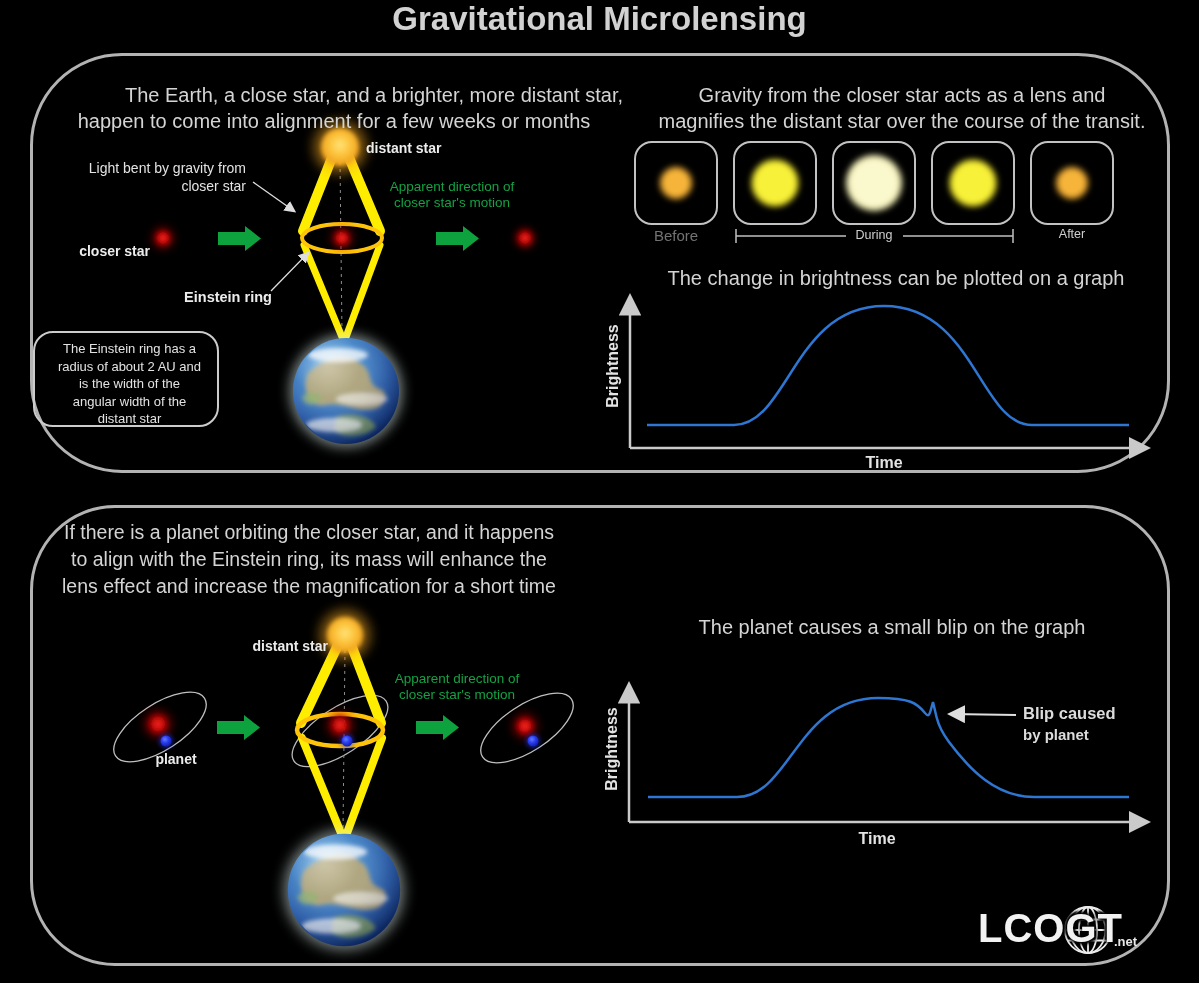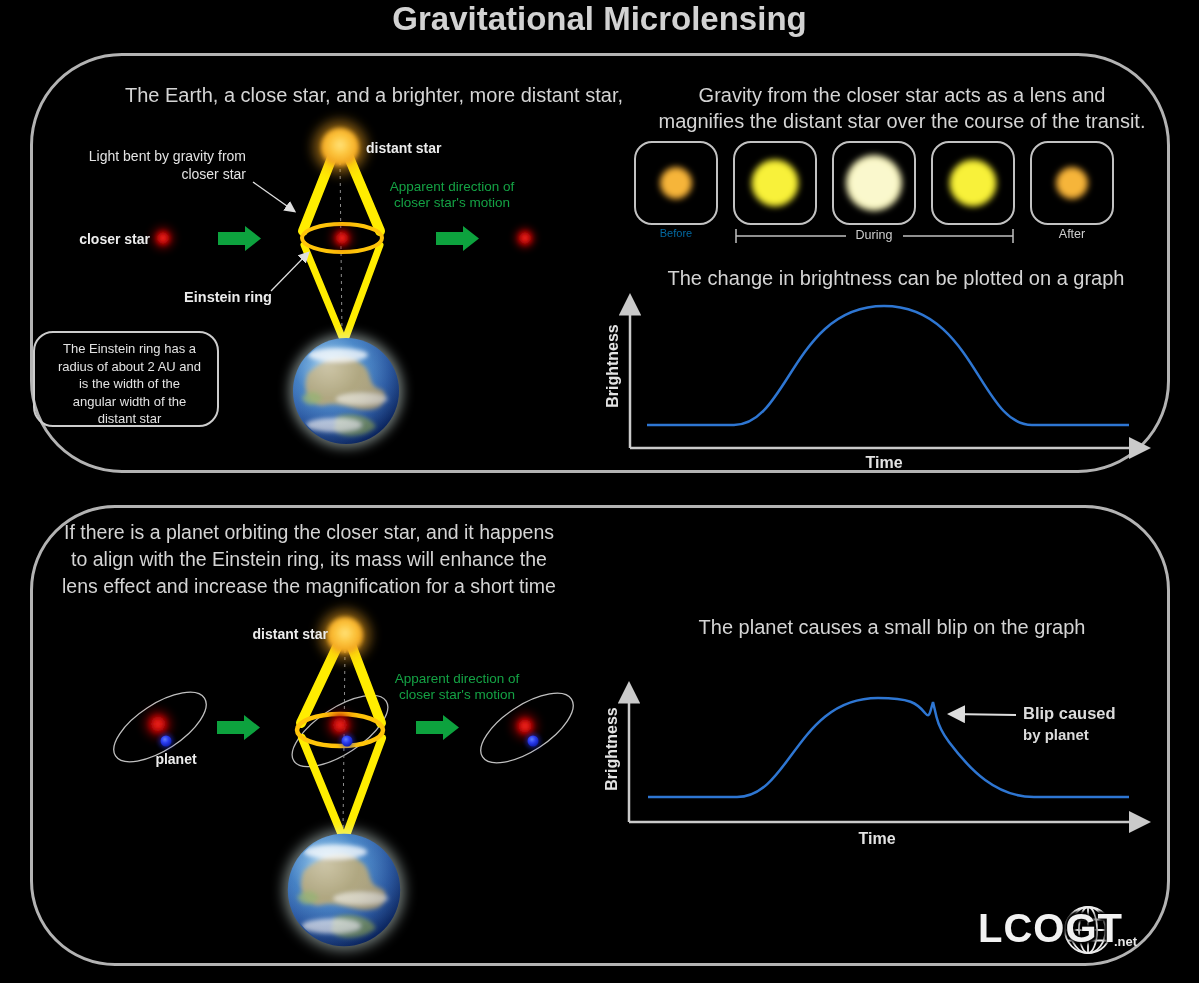--- a/index.html
+++ b/index.html
@@ -1,20 +1,20 @@
 <!DOCTYPE html>
 <html><head>
 <meta charset="utf-8">
 <style>
   html,body{margin:0;padding:0;background:#000;}
   #stage{position:relative;width:1199px;height:983px;background:#000;overflow:hidden;
          font-family:"Liberation Sans", sans-serif;}
   .txt{color:#d4d4d4;font-family:"Liberation Sans", sans-serif;}
   .c{text-align:center;}
-  .r{text-align:right;}
+  .r{text-align:right;margin-top:12px;}
   .b{font-weight:bold;}
   .nw{white-space:nowrap;}
   .green{color:#14a244;}
   .panel{position:absolute;border:3px solid #b3b3b3;border-radius:92px;box-sizing:border-box;z-index:1;}
   .frame{position:absolute;width:84px;height:84px;border:2.5px solid #c2c2c2;border-radius:18px;
          box-sizing:border-box;background:#000;z-index:2;}
   .star{position:absolute;left:50%;top:50%;transform:translate(-50%,-50%);border-radius:50%;filter:blur(3px);}
   .infobox{position:absolute;border:2.5px solid #cccccc;border-radius:20px;box-sizing:border-box;
            color:#e2e2e2;font-size:13px;line-height:17.5px;text-align:center;padding-top:7px;z-index:3;}
   .vlabel{position:absolute;transform:rotate(-90deg);transform-origin:center;text-align:center;}
@@ -182,20 +182,21 @@
       <ellipse rx="9" ry="23"></ellipse>
       <ellipse rx="17.5" ry="23"></ellipse>
       <line x1="-23" y1="0" x2="23" y2="0"></line>
       <line x1="-20.5" y1="-10.5" x2="20.5" y2="-10.5"></line>
       <line x1="-20.5" y1="10.5" x2="20.5" y2="10.5"></line>
       <line x1="0" y1="-23" x2="0" y2="23"></line>
     </g>
   </svg>
 
   <div class="t txt c nw" style="left:45px;top:84px;width:578px;font-size:20px;text-align:right;">The Earth, a close star, and a brighter, more distant star,</div>
+  <div class="t txt c nw" style="left:45px;top:110px;width:578px;font-size:20px;">happen to come into alignment for a few weeks or months</div>
 
   <div class="t txt r nw" style="left:83px;top:148px;width:163px;font-size:14px;color:#e3e3e3;">Light bent by gravity from</div>
   <div class="t txt r nw" style="left:83px;top:166px;width:163px;font-size:14px;color:#e3e3e3;">closer star</div>
 
   <div class="t txt b nw" style="left:366px;top:140px;font-size:14px;color:#ececec;">distant star</div>
 
   <div class="t green c nw" style="left:382px;top:179px;width:140px;font-size:13.5px;font-family:'Liberation Sans',sans-serif;">Apparent direction of</div>
   <div class="t green c nw" style="left:382px;top:195px;width:140px;font-size:13.5px;font-family:'Liberation Sans',sans-serif;">closer star's motion</div>
 
   <div class="t txt b r nw" style="left:58px;top:231px;width:92px;font-size:14px;color:#ececec;">closer star</div>
@@ -222,21 +223,21 @@
   <div class="frame" style="left:832px;top:141px;">
     <div class="star" style="width:56px;height:56px;background:radial-gradient(circle,#faf8cd 55%,#f5f0a8 75%,transparent 88%);"></div>
   </div>
   <div class="frame" style="left:931px;top:141px;">
     <div class="star" style="width:47px;height:47px;background:radial-gradient(circle,#f8f13a 55%,#f2ea20 75%,transparent 88%);"></div>
   </div>
   <div class="frame" style="left:1030px;top:141px;">
     <div class="star" style="width:32px;height:32px;background:radial-gradient(circle,#f6b53a 55%,#ed9f26 75%,transparent 88%);"></div>
   </div>
 
-  <div class="t txt c nw" style="left:634px;top:227px;width:84px;font-size:11px;color:#0369a1;">Before</div>
+  <div class="t txt c nw" style="left:634px;top:227px;width:84px;font-size:15px;color:#737373;">Before</div>
   <div class="t txt c nw" style="left:832px;top:228px;width:84px;font-size:12.5px;color:#cfcfcf;">During</div>
   <div class="t txt c nw" style="left:1030px;top:227px;width:84px;font-size:12.5px;color:#cfcfcf;">After</div>
 
   <div class="t txt c nw" style="left:620px;top:267px;width:552px;font-size:20px;">The change in brightness can be plotted on a graph</div>
 
   <div class="vlabel txt b nw" style="left:557px;top:357px;width:112px;font-size:16px;color:#e3e3e3;">Brightness</div>
   <div class="t txt b c nw" style="left:824px;top:454px;width:120px;font-size:16px;color:#e3e3e3;">Time</div>
 
   <div class="t txt c nw" style="left:45px;top:548px;width:528px;font-size:19.5px;">to align with the Einstein ring, its mass will enhance the</div>
   <div class="t txt c nw" style="left:45px;top:521px;width:528px;font-size:19.5px;">If there is a planet orbiting the closer star, and it happens</div>

